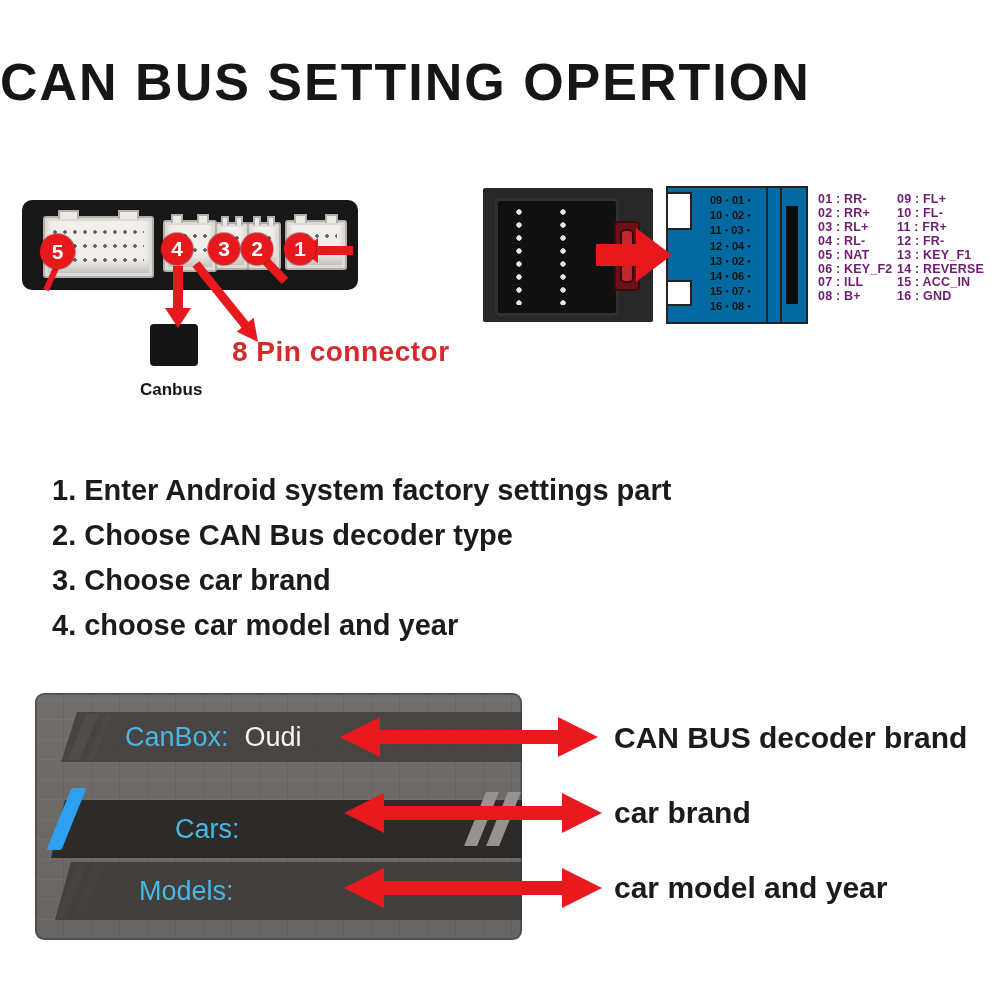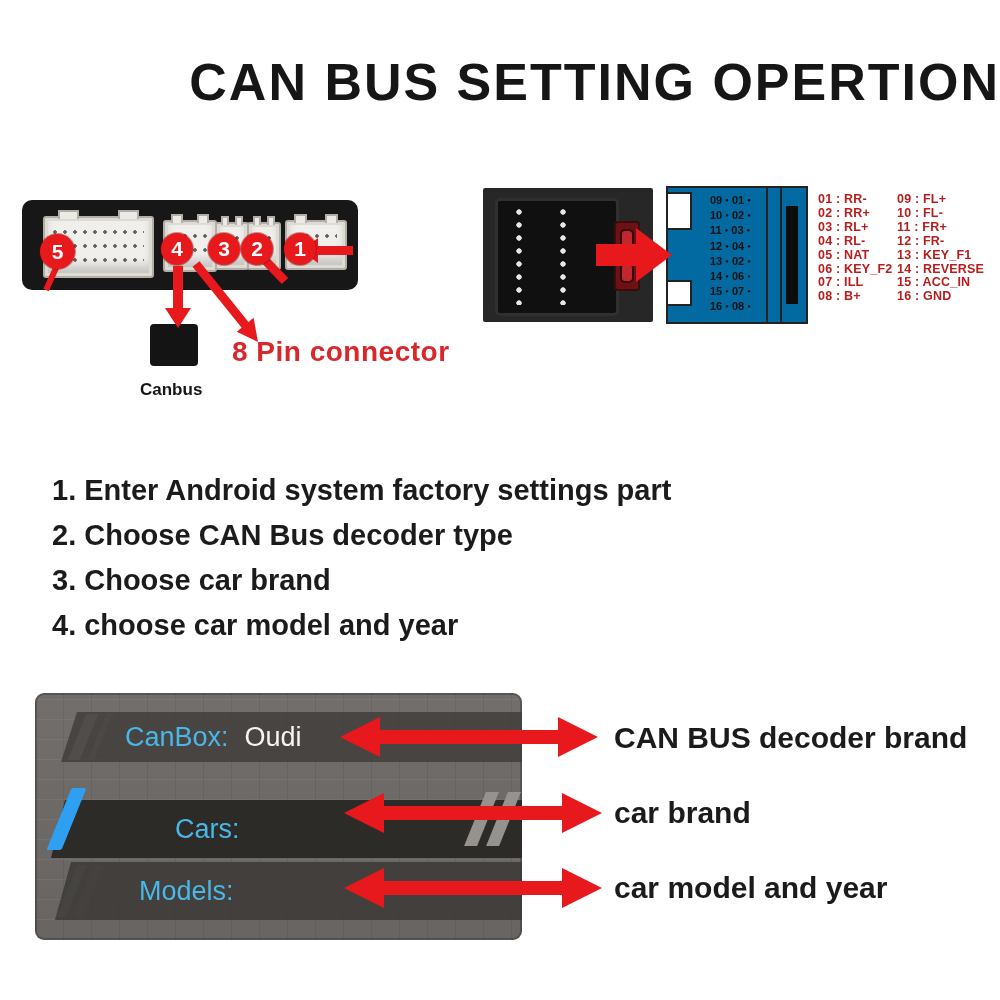--- a/index.html
+++ b/index.html
@@ -1,20 +1,20 @@
 <!DOCTYPE html>
 <html><head>
 <meta charset="utf-8">
 <style>
   html,body{margin:0;padding:0;background:#fff;}
   #stage{position:relative;width:1000px;height:1000px;background:#ffffff;overflow:hidden;
          font-family:"Liberation Sans",sans-serif;}
 
   
-  .title{position:absolute;left:0;top:52px;width:100%;text-align:right;
+  .title{position:absolute;left:0;top:52px;width:100%;text-align:left;
          font-size:52px;font-weight:800;letter-spacing:2px;color:#161616;white-space:nowrap;}
 
   
   .panel{position:absolute;left:22px;top:200px;width:336px;height:90px;background:#171717;
          border-radius:10px;}
   .conn{position:absolute;background:#f0efeb;border:2px solid #b3afa8;border-radius:3px;
         box-shadow:inset 0 0 0 3px #dedbd4, inset 0 -10px 10px rgba(0,0,0,.18);}
   .conn::before{content:"";position:absolute;top:-8px;left:12%;width:16%;height:7px;
         background:#eceae5;border:2px solid #b3afa8;border-bottom:none;}
   .conn::after{content:"";position:absolute;top:-8px;right:12%;width:16%;height:7px;
@@ -55,21 +55,21 @@
          border:2px solid #222;}
   .notch{position:absolute;left:-2px;width:22px;background:#fff;border:2px solid #222;}
   .notch.top{top:4px;height:34px;} .notch.bot{bottom:16px;height:22px;}
   .pdrows{position:absolute;left:42px;top:5px;font-size:11px;font-weight:bold;color:#111;
           line-height:15.2px;white-space:nowrap;}
   .pdrow span::after{content:"●";font-size:6px;margin:0 3px;vertical-align:2px;color:#111;}
   .vline{position:absolute;top:0;bottom:0;width:2px;background:#222;}
   .pbar{position:absolute;left:118px;top:18px;width:12px;height:98px;background:#0c0c0c;}
 
   
-  .pinout{position:absolute;top:193px;font-size:12.5px;font-weight:bold;color:#b91c1c;
+  .pinout{position:absolute;top:193px;font-size:12.5px;font-weight:bold;color:#701a75;
           line-height:13.9px;white-space:nowrap;letter-spacing:.2px;}
   .pinout.c1{left:818px;} .pinout.c2{left:897px;}
 
   
   .steps{position:absolute;left:52px;top:468px;font-size:29px;font-weight:bold;color:#1b1b1b;
          line-height:45px;white-space:nowrap;}
 
   
   .screen{position:absolute;left:35px;top:693px;width:487px;height:247px;border-radius:9px;
           overflow:hidden;

